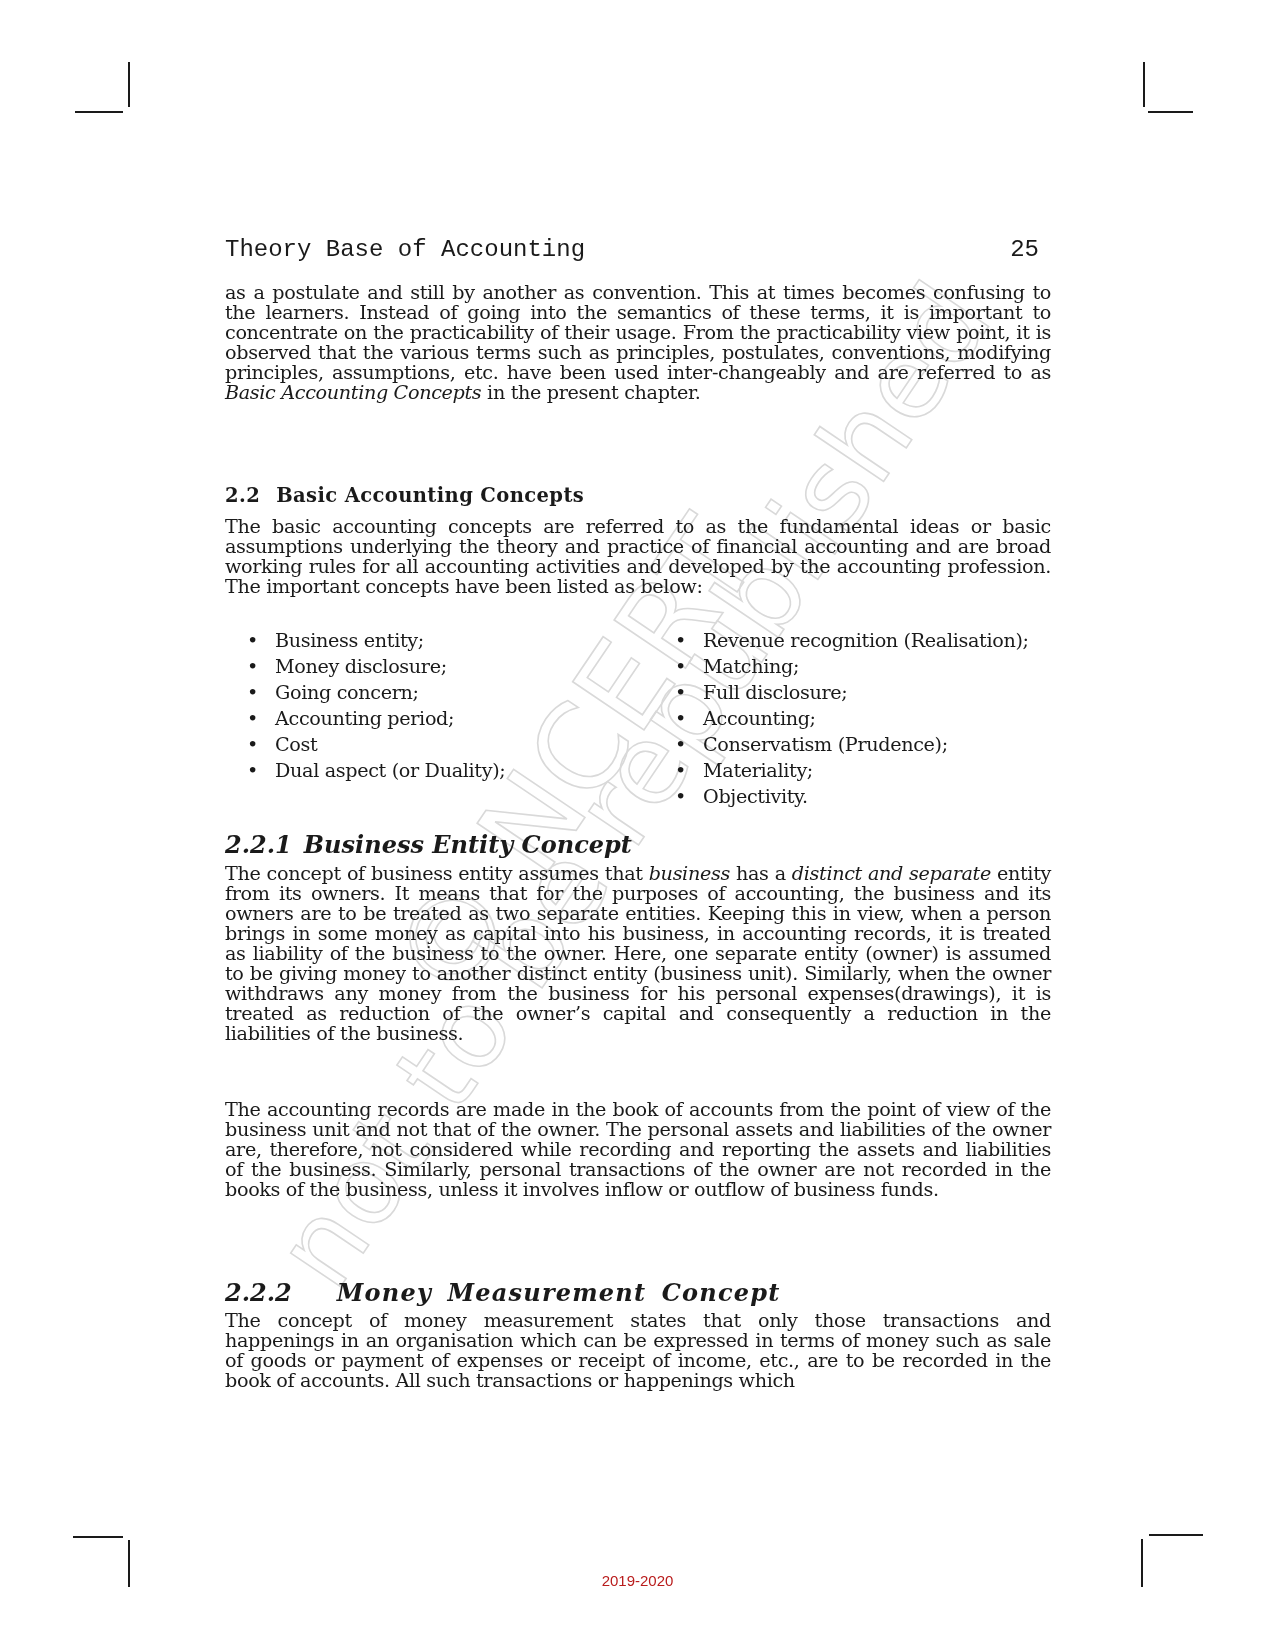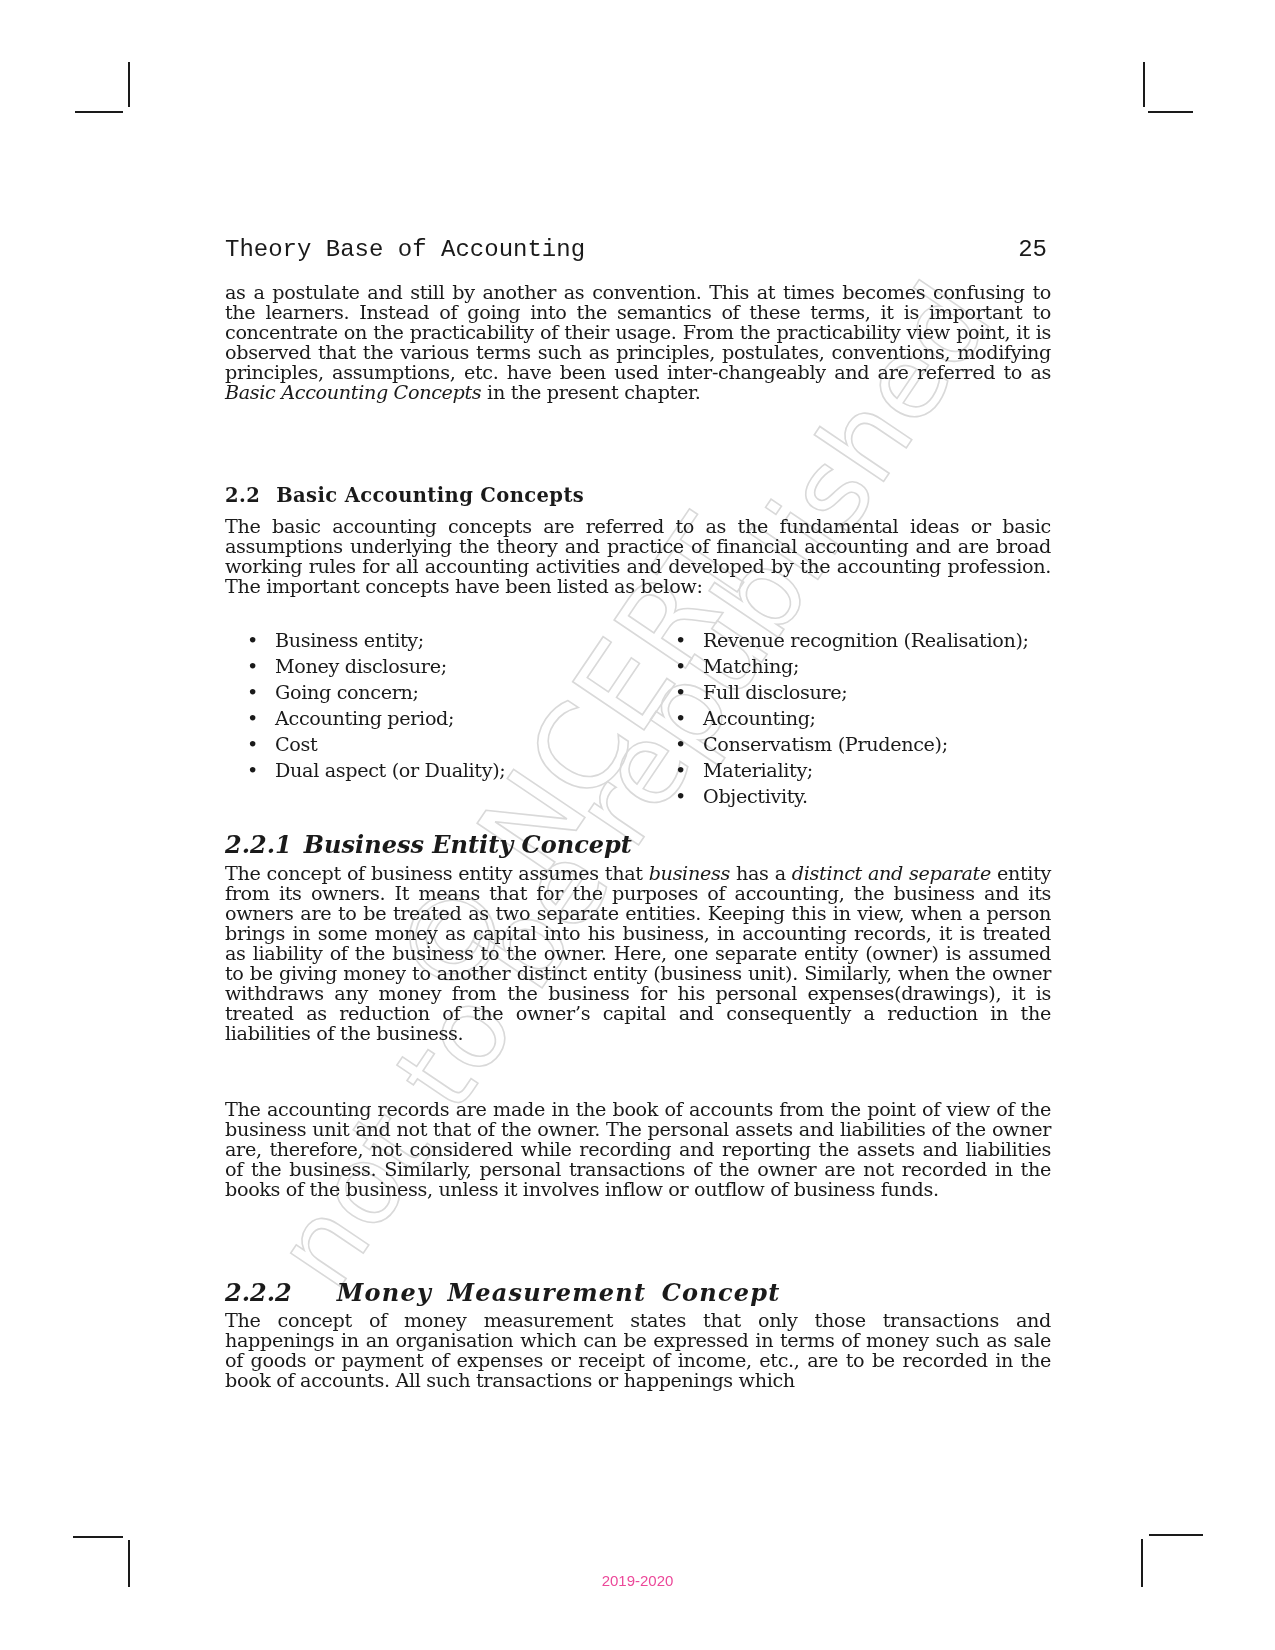--- a/index.html
+++ b/index.html
@@ -2,38 +2,38 @@
 <html><head>
 <meta charset="utf-8">
 <style>
   html, body { margin: 0; padding: 0; background: #ffffff; }
   body { width: 1275px; height: 1650px; position: relative; overflow: hidden;
          font-family: "DejaVu Serif", "Liberation Serif", serif; color: #1a1a1a; }
   .mark { position: absolute; background: #1a1a1a; }
   .run-head { position: absolute; top: 236px; left: 225px; width: 826px; height: 24px;
               font-family: Liberation Mono, monospace; font-size: 24px; }
   .run-head .title { position: absolute; left: 0; top: 0; }
-  .run-head .pnum { position: absolute; right: 4px; top: 0; }
+  .run-head .pnum { position: absolute; right: 12px; top: 0; }
   .block { position: absolute; left: 225px; width: 826px; }
   .para { margin: 0; font-size: 19.2px; line-height: 20px; text-align: justify;
           letter-spacing: -0.35px; word-spacing: 0px; }
   .h2 { font-family: "DejaVu Serif", serif; font-weight: bold; font-size: 19.5px;
         letter-spacing: 0.4px; margin: 0; white-space: nowrap; }
   .h2 .num { display: inline-block; margin-right: 16px; }
   .h3 { font-family: "DejaVu Serif", serif; font-weight: bold; font-style: italic; font-size: 24px;
         margin: 0; white-space: nowrap; }
   .h3 .num { display: inline-block; margin-right: 12px; }
   .h3.wide .num { margin-right: 45px; }
   .h3.wide .txt { letter-spacing: 1.2px; word-spacing: 6px; }
   .list { position: absolute; list-style: none; margin: 0; padding: 0; font-size: 19.2px;
           line-height: 26px; letter-spacing: -0.35px; }
   .list li { position: relative; padding-left: 28px; white-space: nowrap; }
   .list li .bullet { position: absolute; left: 0; top: 0; }
   .footer { position: absolute; top: 1572px; left: 0; width: 1275px; text-align: center;
-            font-family: "Liberation Sans", sans-serif; font-size: 15px; color: #ec4899; }
+            font-family: "Liberation Sans", sans-serif; font-size: 15px; color: #b91c1c; }
   .watermark { position: absolute; left: 0; top: 0; width: 1275px; height: 1650px; pointer-events: none; }
   .watermark svg { position: absolute; left: 0; top: 0; }
   em { font-style: italic; }
 </style>
 </head>
 <body>
 
 <div class="mark" style="left:75px; top:111px; width:48px; height:2px;"></div>
 <div class="mark" style="left:128px; top:62px; width:2px; height:45px;"></div>
 <div class="mark" style="left:1143px; top:62px; width:2px; height:45px;"></div>

